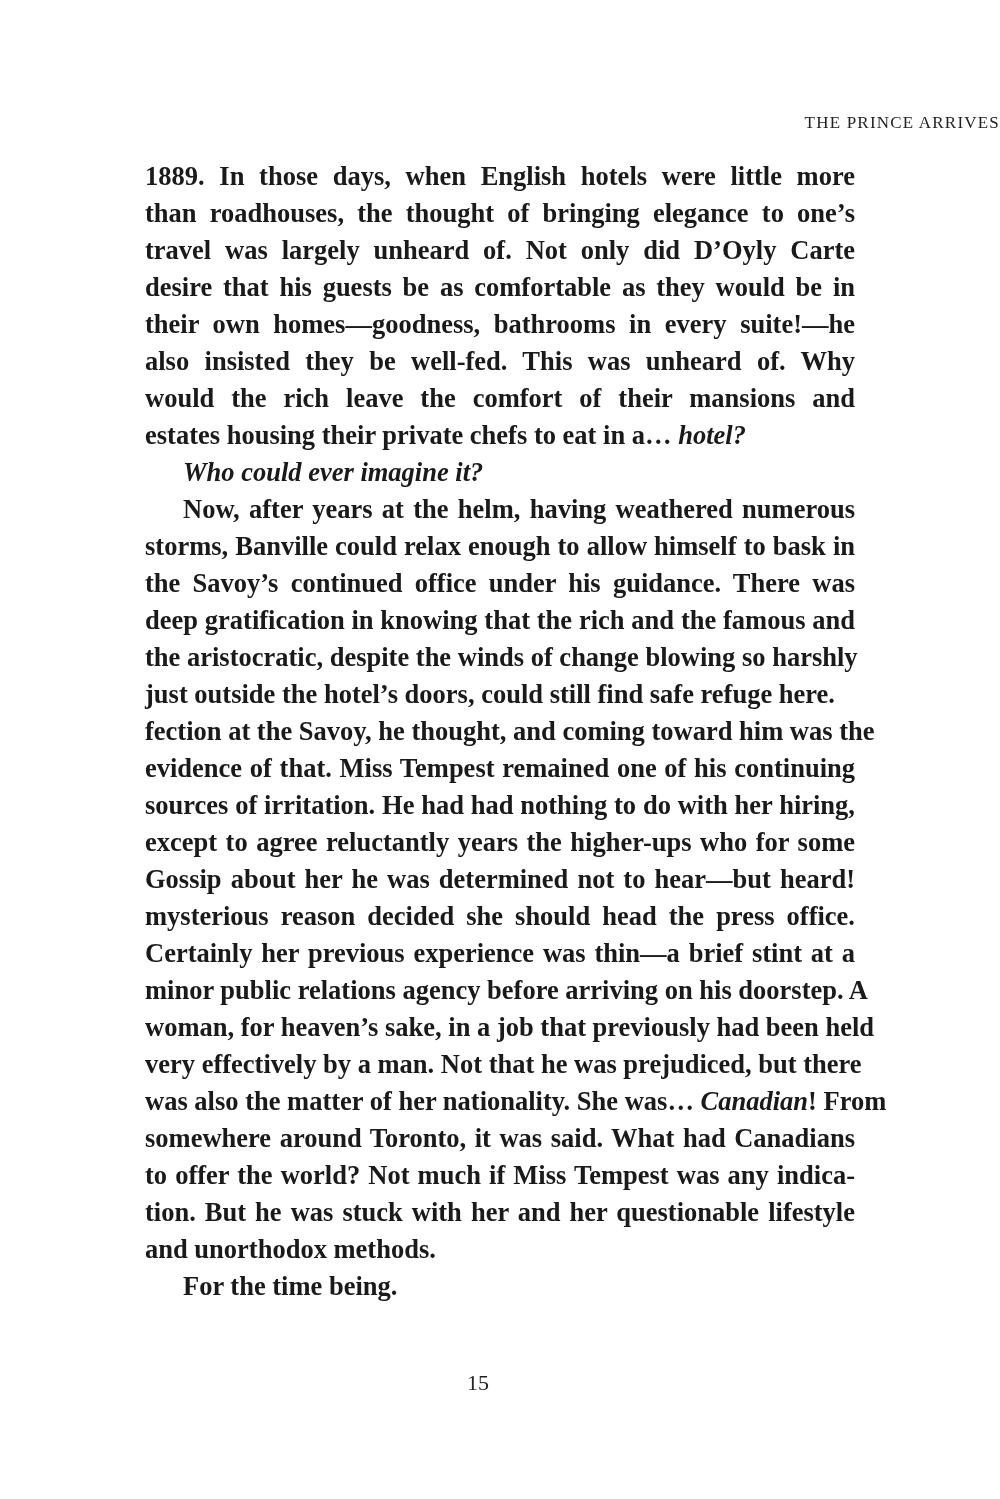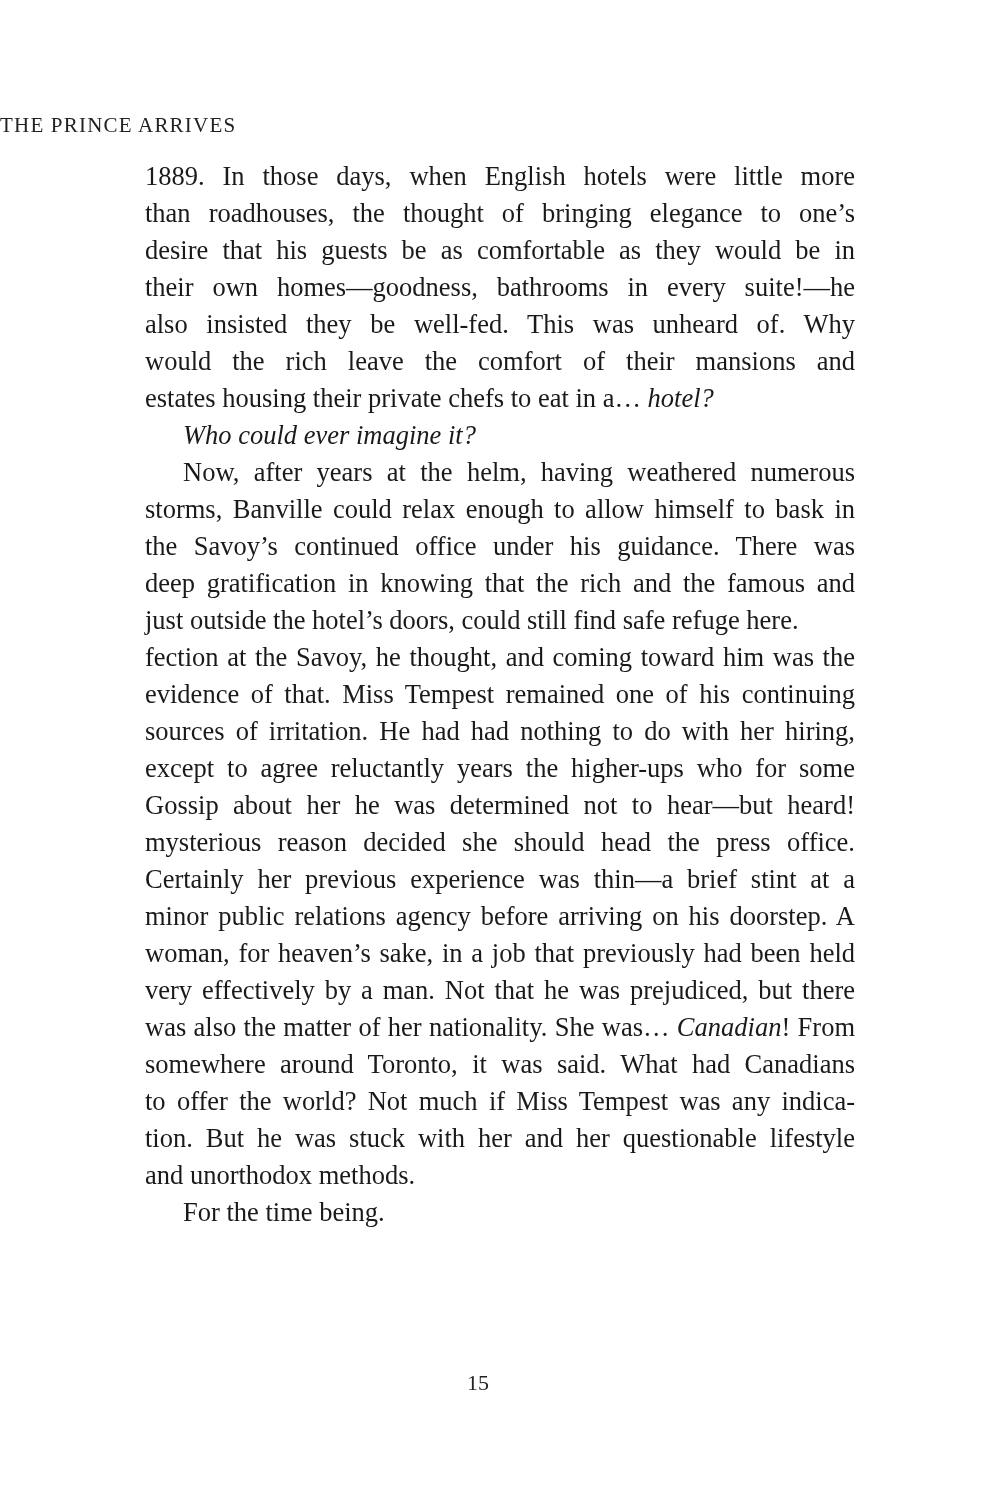--- a/index.html
+++ b/index.html
@@ -1,47 +1,49 @@
 <!DOCTYPE html>
 <html><head>
 <meta charset="utf-8">
 <style>
   html, body { margin: 0; padding: 0; background: #ffffff; }
   body { width: 1000px; height: 1499px; position: relative; overflow: hidden; }
   .page { position: absolute; left: 0; top: 0; width: 1000px; height: 1499px; background: #ffffff; color: #1a1a1a; font-family: "Liberation Serif", "DejaVu Serif", serif; }
-  .running-head { position: absolute; top: 113px; left: 0; width: 1000px; text-align: left; font-size: 21px; letter-spacing: 1.2px; color: #222; }
-  .text-block { position: absolute; left: 145px; top: 158px; width: 710px; }
+  .running-head { position: absolute; top: 113px; left: 0; width: 1000px; text-align: right; font-size: 17px; letter-spacing: 1.2px; color: #222; }
+  .text-block { position: absolute; left: 145px; top: 158px; width: 710px; font-weight: bold; }
   .line { display: block; height: 37px; line-height: 37px; font-size: 26.5px; white-space: nowrap; text-align: justify; text-align-last: justify; }
   .line.last { text-align-last: left; }
   .line.indent { padding-left: 38px; }
   .it { font-style: italic; }
   .folio { position: absolute; top: 1370px; left: 0; width: 956px; text-align: center; font-size: 22px; color: #222; }
 </style>
 </head>
 <body>
 
 <div class="page">
   <div class="running-head">THE PRINCE ARRIVES</div>
 
   <div class="text-block">
 
     <span class="line">1889. In those days, when English hotels were little more</span>
     <span class="line">than roadhouses, the thought of bringing elegance to one’s</span>
+    <span class="line">travel was largely unheard of. Not only did D’Oyly Carte</span>
     <span class="line">desire that his guests be as comfortable as they would be in</span>
     <span class="line">their own homes—goodness, bathrooms in every suite!—he</span>
     <span class="line">also insisted they be well-fed. This was unheard of. Why</span>
     <span class="line">would the rich leave the comfort of their mansions and</span>
     <span class="line last"><span>estates housing their private chefs to eat in a… </span><span class="it">hotel?</span></span>
 
     <span class="line last indent it">Who could ever imagine it?</span>
 
     <span class="line indent">Now, after years at the helm, having weathered numerous</span>
     <span class="line">storms, Banville could relax enough to allow himself to bask in</span>
     <span class="line">the Savoy’s continued office under his guidance. There was</span>
     <span class="line">deep gratification in knowing that the rich and the famous and</span>
+    <span class="line">the aristocratic, despite the winds of change blowing so harshly</span>
     <span class="line last">just outside the hotel’s doors, could still find safe refuge here.</span>
 
     <span class="line">fection at the Savoy, he thought, and coming toward him was the</span>
     <span class="line">evidence of that. Miss Tempest remained one of his continuing</span>
     <span class="line">sources of irritation. He had had nothing to do with her hiring,</span>
     <span class="line">except to agree reluctantly years the higher-ups who for some</span>
     <span class="line">Gossip about her he was determined not to hear—but heard!</span>
     <span class="line">mysterious reason decided she should head the press office.</span>
     <span class="line">Certainly her previous experience was thin—a brief stint at a</span>
     <span class="line">minor public relations agency before arriving on his doorstep. A</span>

